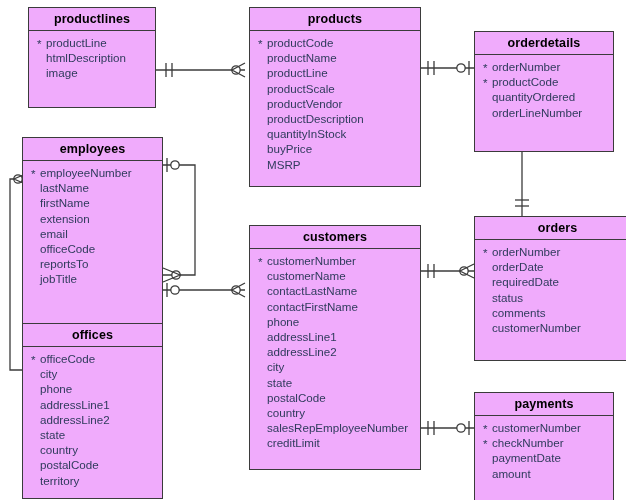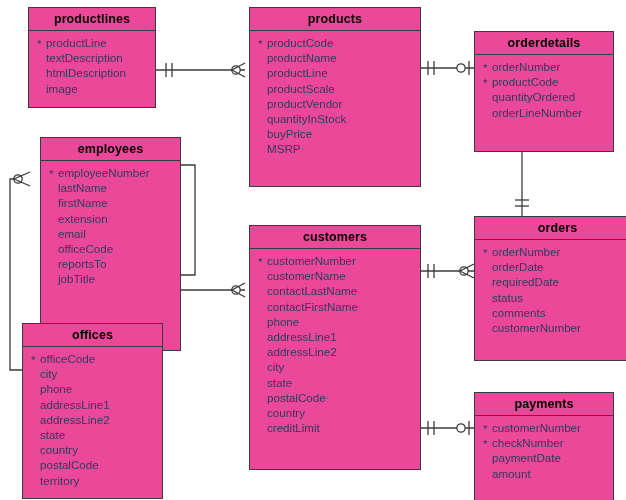--- a/index.html
+++ b/index.html
@@ -17,21 +17,21 @@
   #canvas {
     position: absolute;
     left: 0; top: 0;
     width: 626px;
     height: 500px;
   }
   .entity {
     position: absolute;
     box-sizing: border-box;
     border: 1px solid #3b3b3b;
-    background: #ec4899;
+    background: #f0abfc;
     z-index: 5;
   }
   .entity-title {
     text-align: center;
     font-weight: bold;
     font-size: 12.5px;
     color: #000000;
     border-bottom: 1px solid #3b3b3b;
     padding: 4px 4px 4px 4px;
     line-height: 14px;
@@ -142,51 +142,51 @@
       <circle cx="461" cy="428" r="4.2" stroke-width="1.3"></circle>
       <line x1="469" y1="421" x2="469" y2="435" stroke-width="1.3"></line>
     </g>
 
   </svg>
 
   <div class="entity" style="left:28px; top:7px; width:128px; height:101px;">
     <div class="entity-title">productlines</div>
     <div class="entity-fields">
       <div class="field pk">productLine</div>
-      <div class="field">textDescription</div>
       <div class="field">htmlDescription</div>
       <div class="field">image</div>
     </div>
   </div>
 
   <div class="entity" style="left:249px; top:7px; width:172px; height:180px;">
     <div class="entity-title">products</div>
     <div class="entity-fields">
       <div class="field pk">productCode</div>
       <div class="field">productName</div>
       <div class="field">productLine</div>
       <div class="field">productScale</div>
       <div class="field">productVendor</div>
+      <div class="field">productDescription</div>
       <div class="field">quantityInStock</div>
       <div class="field">buyPrice</div>
       <div class="field">MSRP</div>
     </div>
   </div>
 
   <div class="entity" style="left:474px; top:7px; width:140px; height:121px;margin-top:24px;">
     <div class="entity-title">orderdetails</div>
     <div class="entity-fields">
       <div class="field pk">orderNumber</div>
       <div class="field pk">productCode</div>
       <div class="field">quantityOrdered</div>
       <div class="field">orderLineNumber</div>
     </div>
   </div>
 
-  <div class="entity" style="left:40px; top:137px; width:141px; height:214px;">
+  <div class="entity" style="left:22px; top:137px; width:141px; height:214px;">
     <div class="entity-title">employees</div>
     <div class="entity-fields">
       <div class="field pk">employeeNumber</div>
       <div class="field">lastName</div>
       <div class="field">firstName</div>
       <div class="field">extension</div>
       <div class="field">email</div>
       <div class="field">officeCode</div>
       <div class="field">reportsTo</div>
       <div class="field">jobTitle</div>
@@ -200,20 +200,21 @@
       <div class="field">customerName</div>
       <div class="field">contactLastName</div>
       <div class="field">contactFirstName</div>
       <div class="field">phone</div>
       <div class="field">addressLine1</div>
       <div class="field">addressLine2</div>
       <div class="field">city</div>
       <div class="field">state</div>
       <div class="field">postalCode</div>
       <div class="field">country</div>
+      <div class="field">salesRepEmployeeNumber</div>
       <div class="field">creditLimit</div>
     </div>
   </div>
 
   <div class="entity" style="left:474px; top:216px; width:167px; height:145px;">
     <div class="entity-title">orders</div>
     <div class="entity-fields">
       <div class="field pk">orderNumber</div>
       <div class="field">orderDate</div>
       <div class="field">requiredDate</div>

